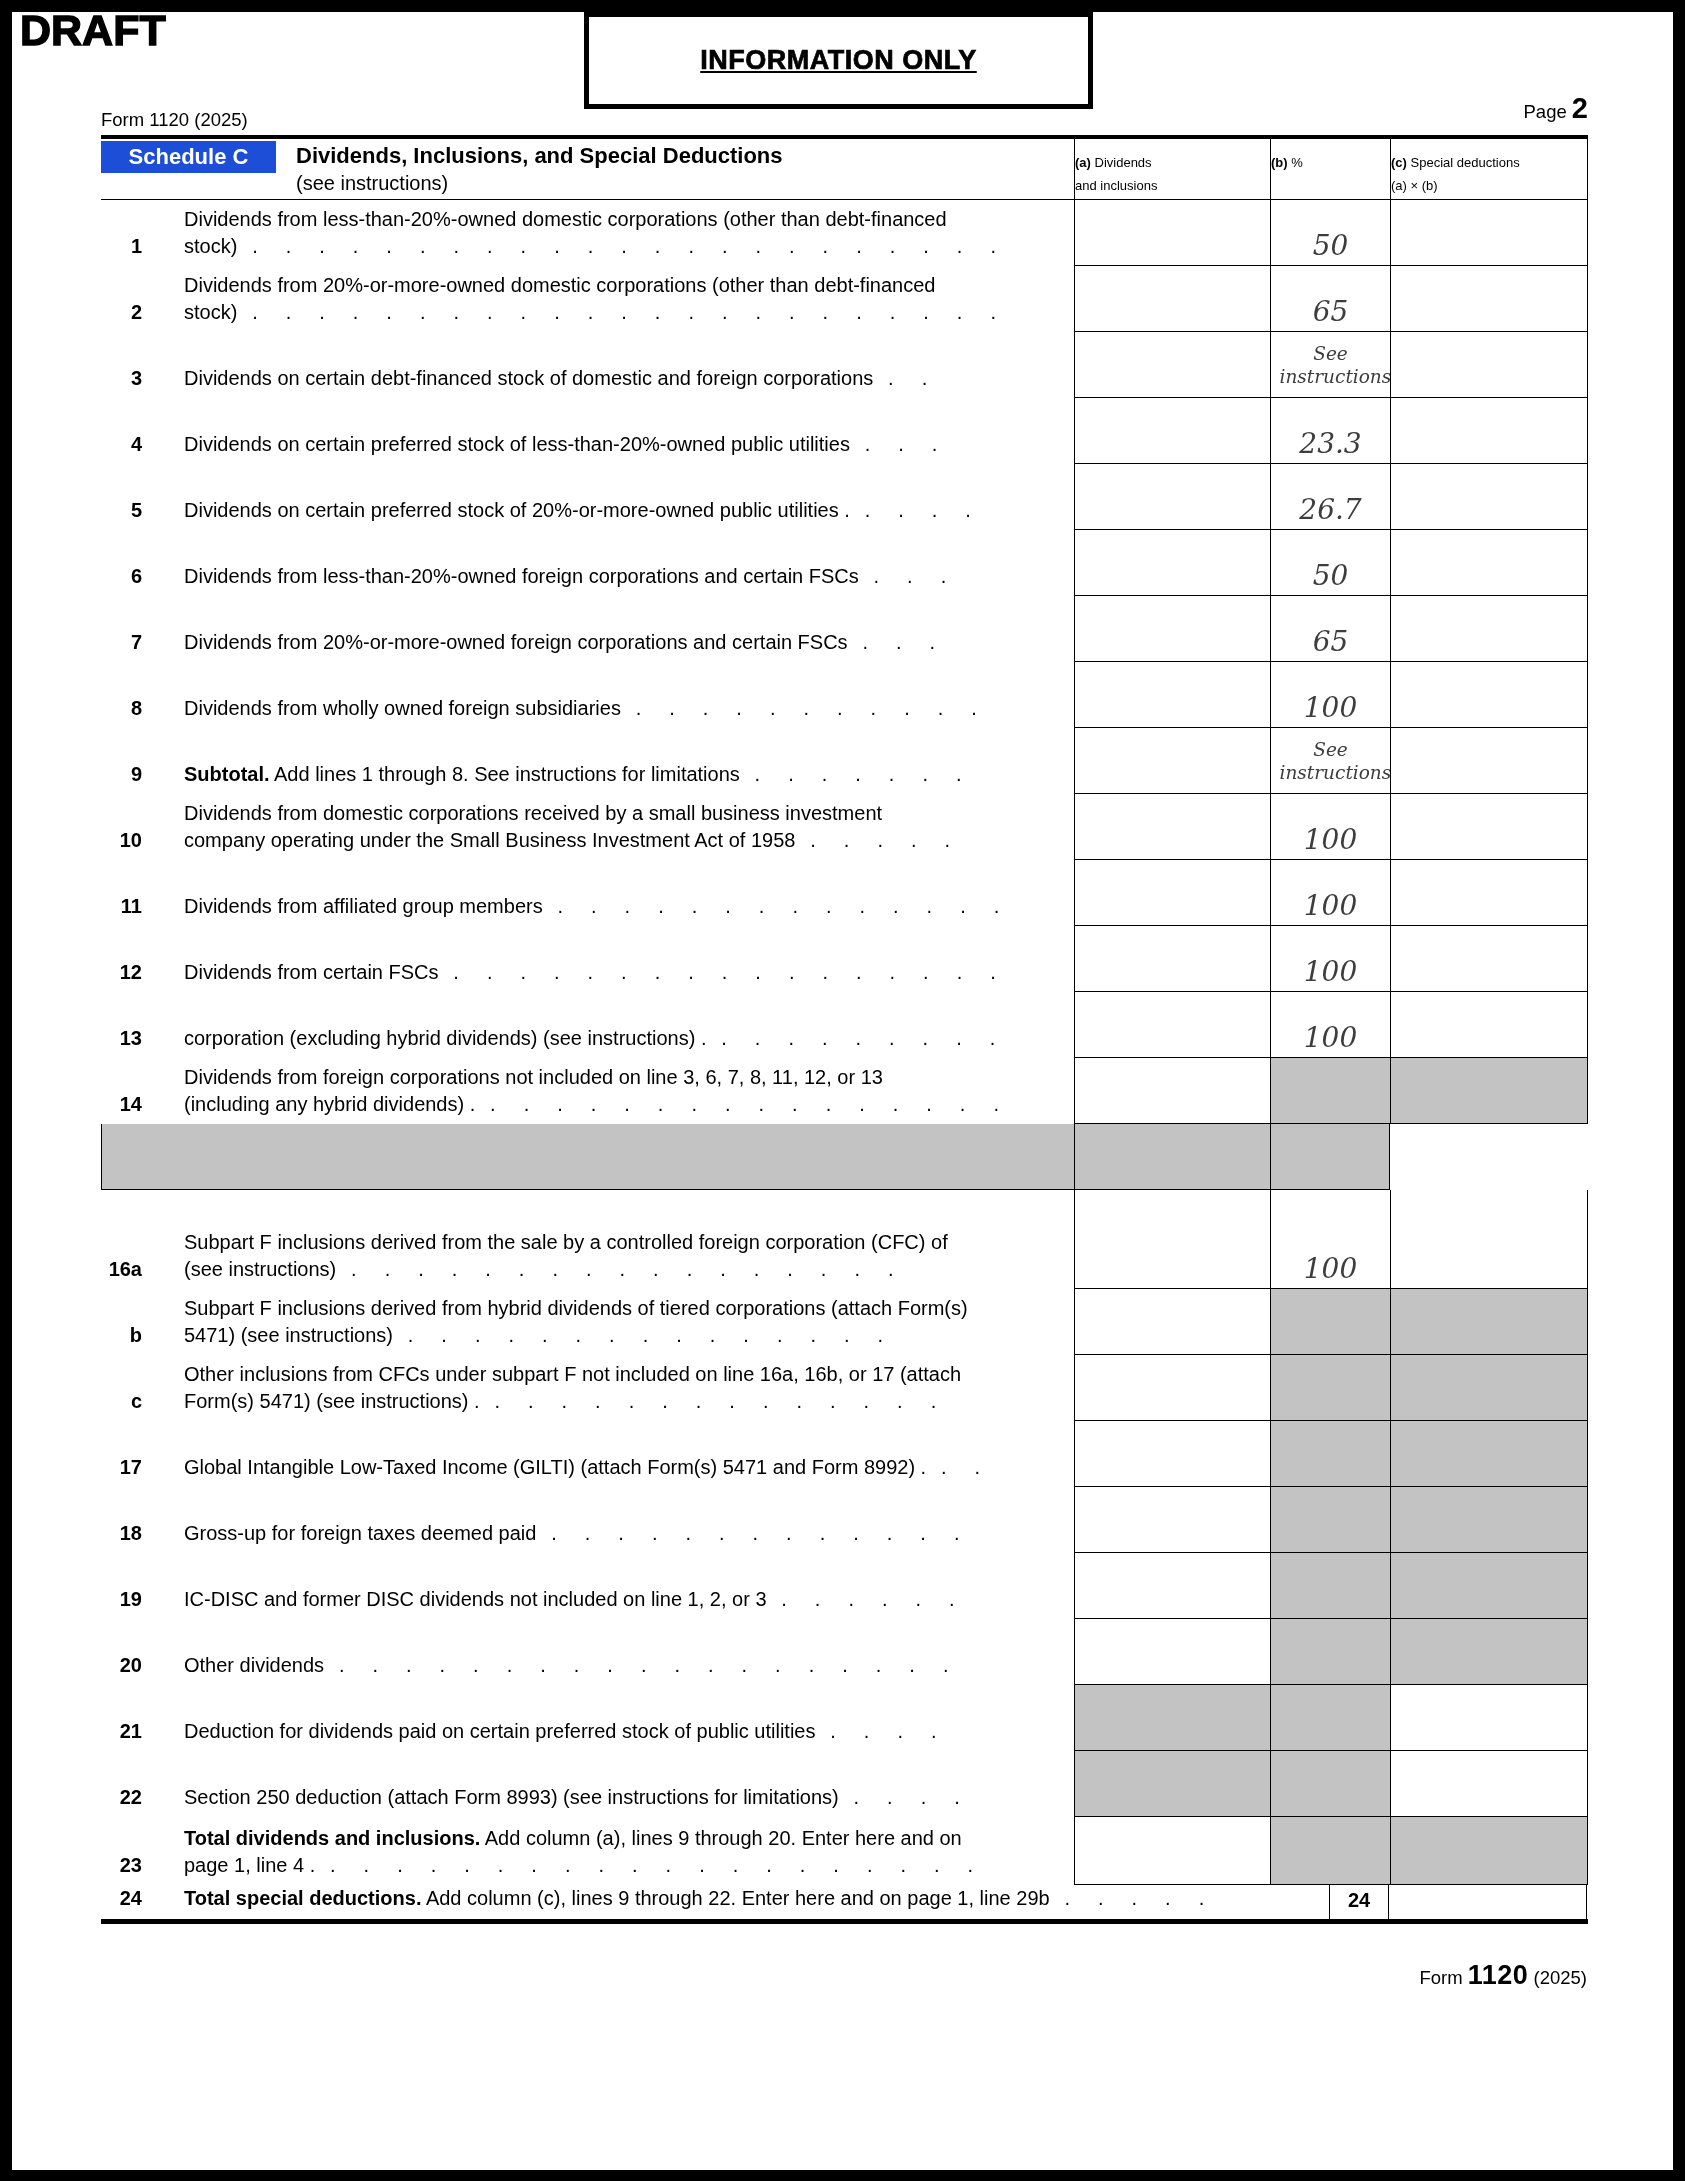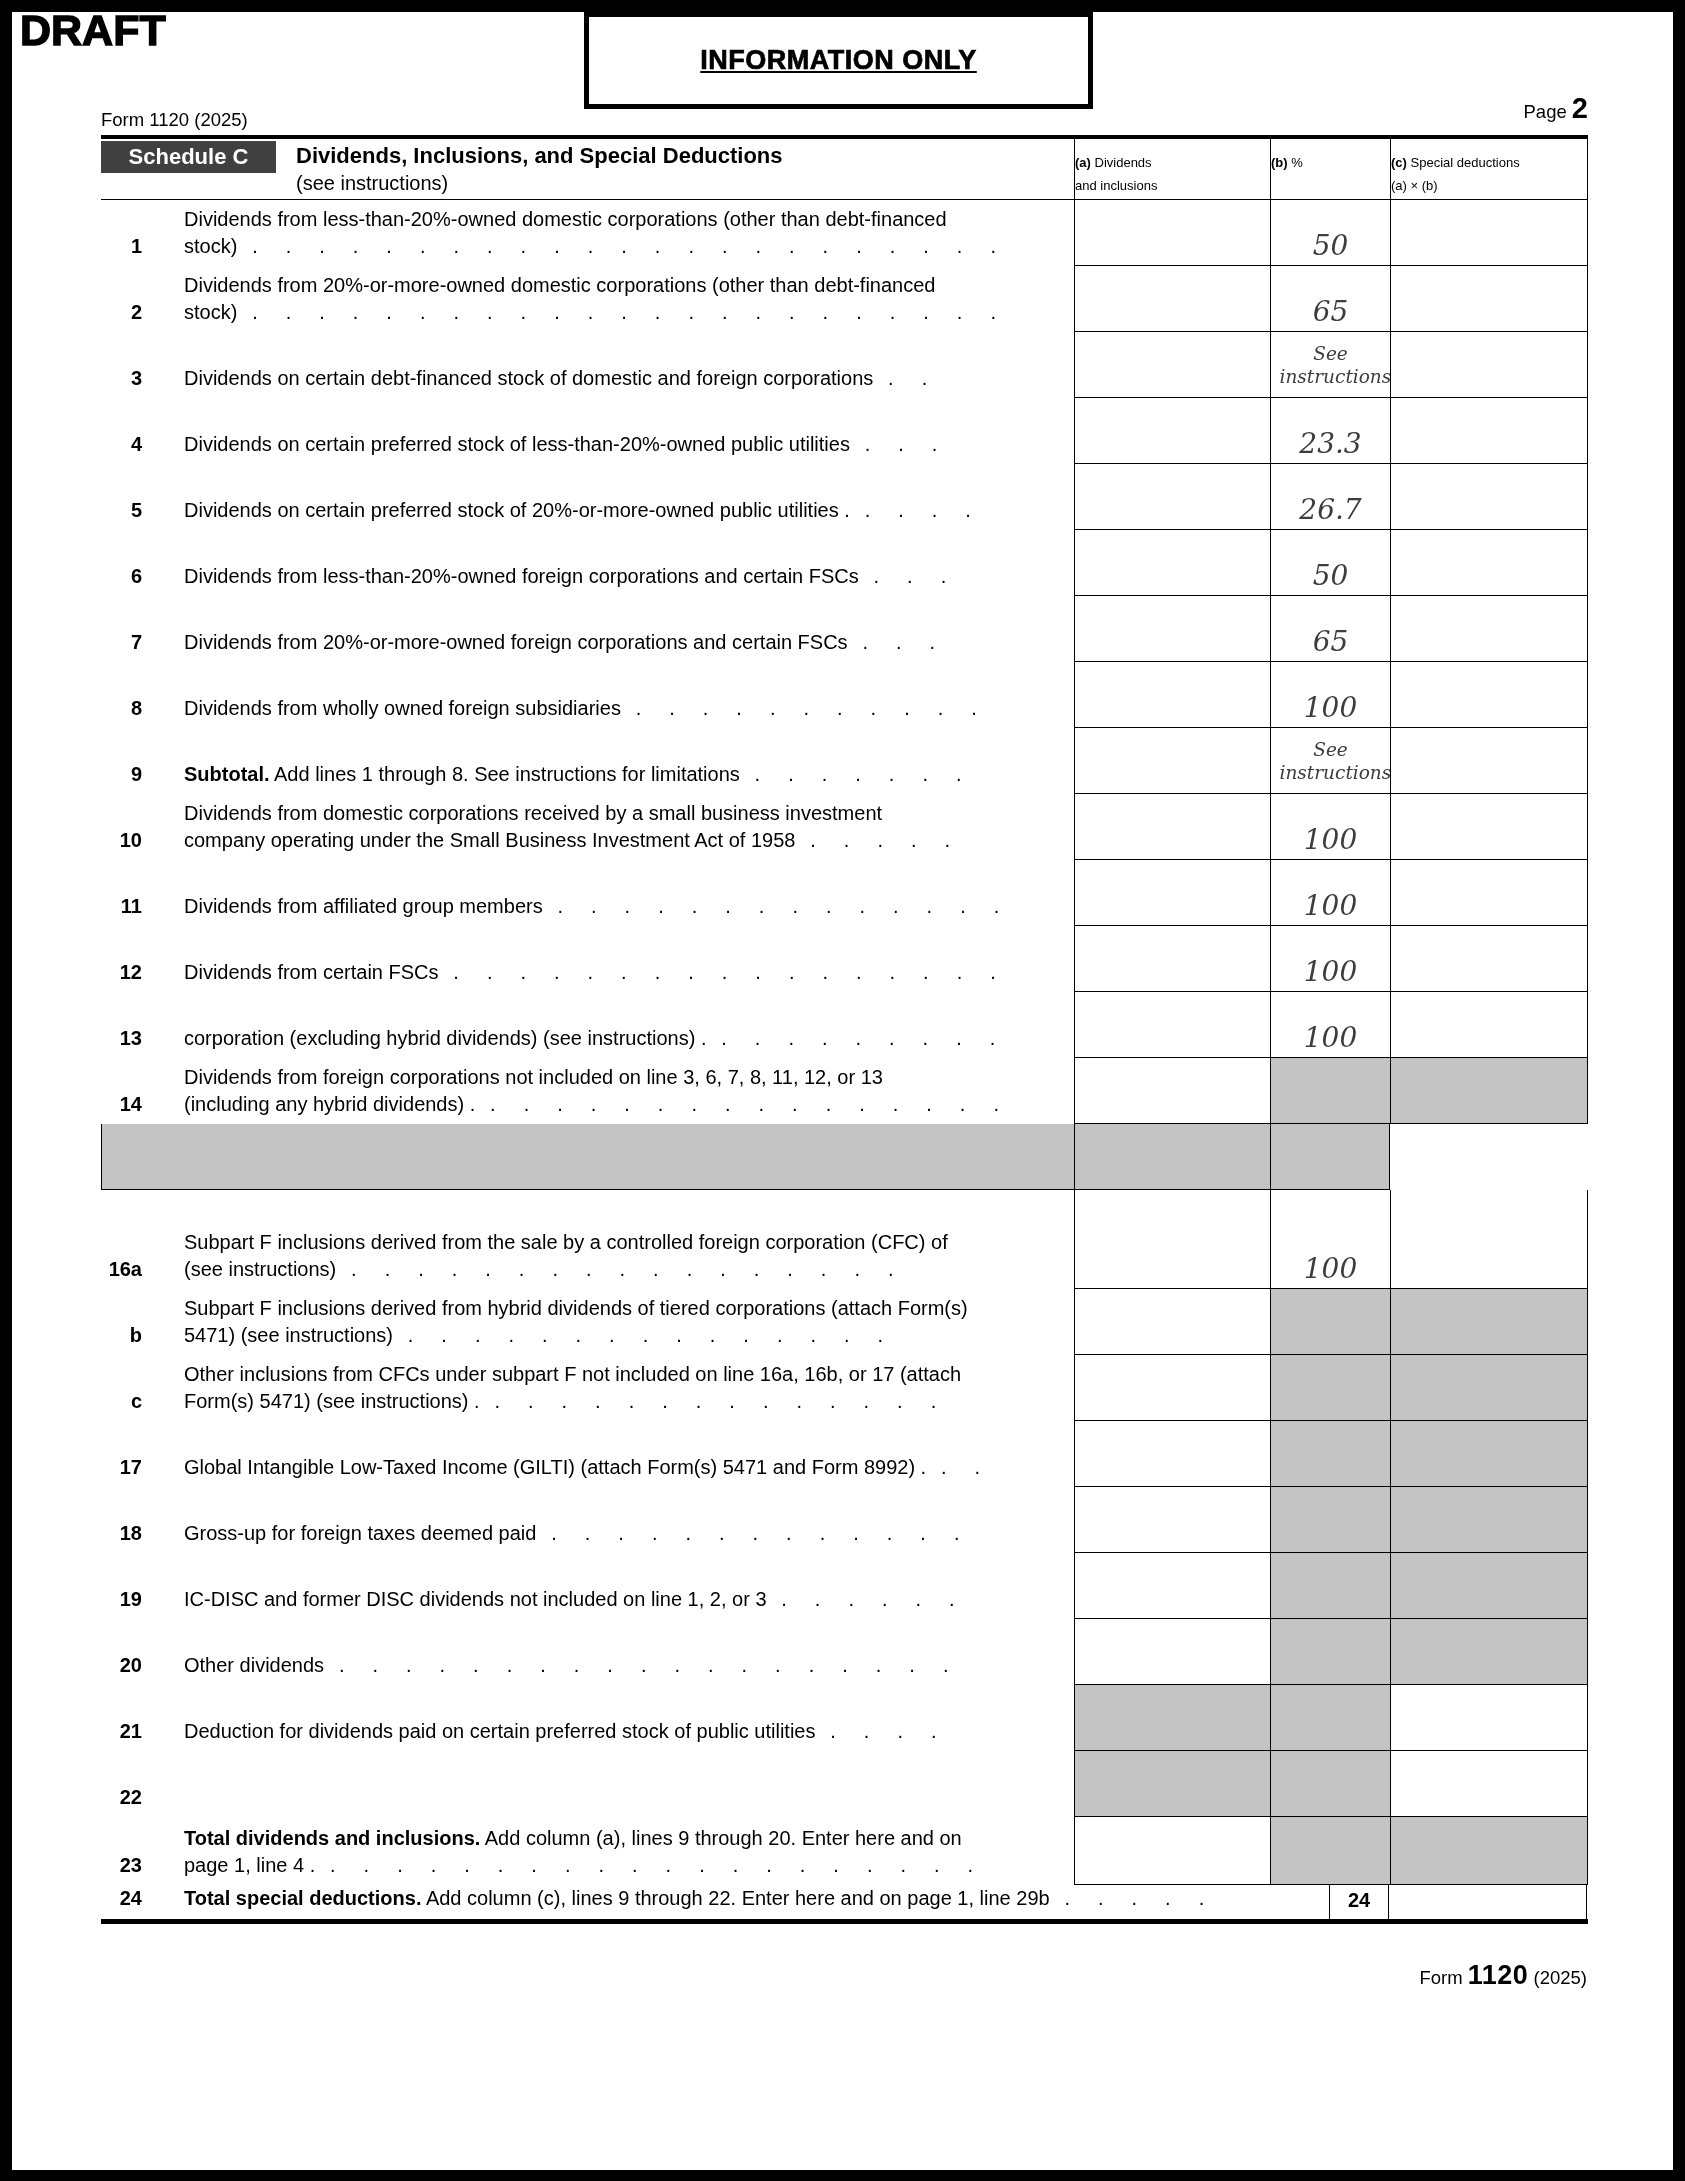--- a/index.html
+++ b/index.html
@@ -10,21 +10,21 @@
   .draft{position:absolute;left:20px;top:5.5px;font-size:43px;font-weight:bold;letter-spacing:0px;-webkit-text-stroke:1.4px #000;}
   .stampbox{position:absolute;left:584px;top:12px;width:509px;height:97px;border:5.5px solid #000;box-sizing:border-box;display:flex;align-items:center;justify-content:center;}
   .stampbox .stamp{font-size:27px;font-weight:bold;-webkit-text-stroke:0.7px #000;letter-spacing:0.5px;text-decoration:underline;}
   .formid{position:absolute;left:101px;top:109px;font-size:18.5px;}
   .pagenum{position:absolute;left:1357px;top:92px;width:231px;text-align:right;font-size:18.5px;}
   .pagenum b{font-size:29px;font-weight:bold;}
   
   .table{position:absolute;left:101px;top:135px;width:1487px;}
   .thead{position:relative;display:grid;grid-template-columns:973px 196px 120px 198px;height:65px;border-top:4.6px solid #000;border-bottom:0.9px solid #000;box-sizing:border-box;}
   .hdesc{position:relative;}
-  .schedc{position:absolute;left:0px;top:1.8px;width:175px;height:32px;background:#404040;color:#fff;font-weight:bold;font-size:22px;display:flex;align-items:center;justify-content:center;}
+  .schedc{position:absolute;left:0px;top:1.8px;width:175px;height:32px;background:#1d4ed8;color:#fff;font-weight:bold;font-size:22px;display:flex;align-items:center;justify-content:center;}
   .sctitle{position:absolute;left:195px;top:3.7px;font-size:22px;font-weight:bold;white-space:nowrap;}
   .scsub{position:absolute;left:195px;top:33px;font-size:20px;}
   .hcell{border-left:0.9px solid #000;text-align:left;font-size:13px;line-height:23px;padding-top:12px;box-sizing:border-box;}
   .hcell:last-child{border-right:0.9px solid #000;}
   .hletter{font-weight:bold;}
   
   .row{display:grid;grid-template-columns:973px 196px 120px 198px;box-sizing:border-box;}
   .cell{box-sizing:border-box;}
   .ca,.cb,.cc{border-left:0.9px solid #000;border-bottom:0.9px solid #000;}
   .cc{border-right:0.9px solid #000;}
@@ -412,20 +412,24 @@
           </div>
         </div>
         <div class="cell ca gray"></div>
         <div class="cell cb gray"></div>
         <div class="cell cc"></div>
       </div>
 
       <div class="row" style="height: 66px;">
         <div class="cell desc">
           <div class="num">22</div>
+          <div class="dtext">
+            <div class="dline"><span>Section 250 deduction (attach Form 8993) (see instructions for limitations)</span><span class="dots">....</span></div>
+
+          </div>
         </div>
         <div class="cell ca gray"></div>
         <div class="cell cb gray"></div>
         <div class="cell cc"></div>
       </div>
 
       <div class="row" style="height: 68px;">
         <div class="cell desc">
           <div class="num">23</div>
           <div class="dtext">

